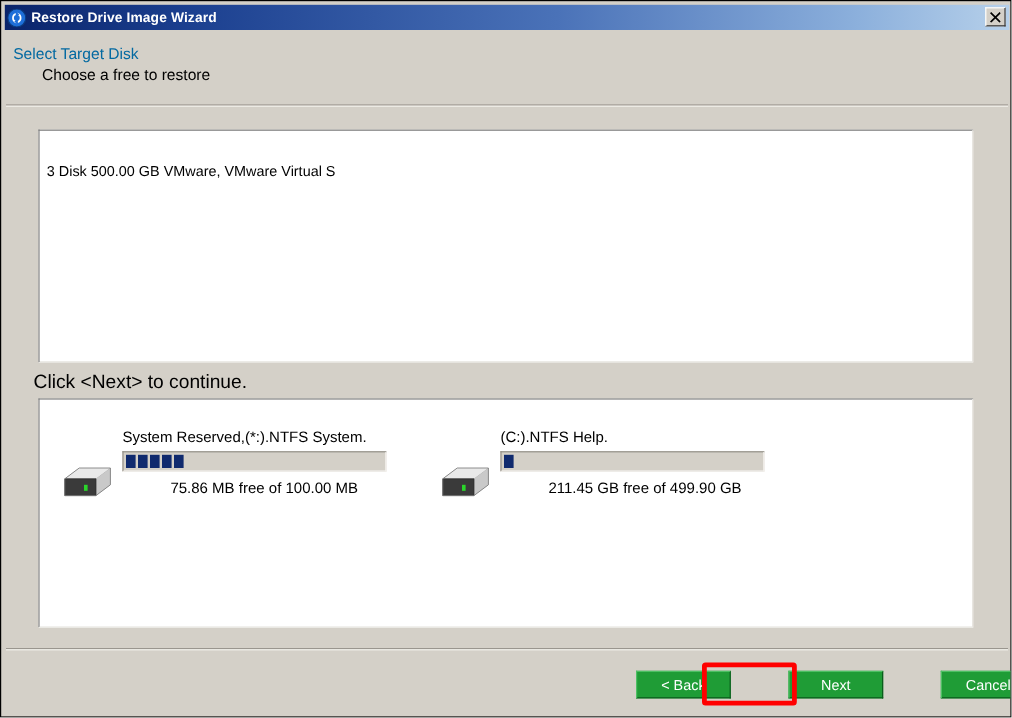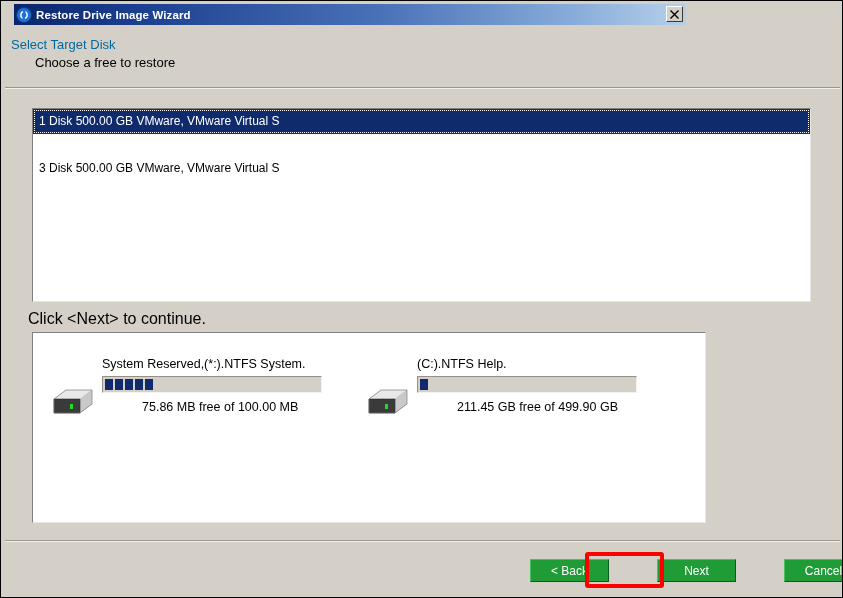--- a/index.html
+++ b/index.html
@@ -18,23 +18,23 @@
     height: 598px;
     box-sizing: border-box;
     background: #d4d0c8;
     border: 1px solid #000000;
     overflow: hidden;
   }
 
   
   #titlebar {
     position: absolute;
-    left: 13px;
+    left: 3px;
     top: 3px;
-    width: 672px;
+    width: 837px;
     height: 21px;
     background: linear-gradient(to right, #0a246a 0%, #1b3f8f 18%, #4a72b8 55%, #8cb0dc 85%, #b6d0ea 100%);
     display: flex;
     align-items: center;
     box-sizing: border-box;
   }
   #title-icon {
     width: 16px;
     height: 16px;
     margin-left: 2px;
@@ -137,21 +137,21 @@
     font-size: 16px;
     color: #000000;
     white-space: nowrap;
   }
 
   
   #partition-panel {
     position: absolute;
     left: 31px;
     top: 331px;
-    width: 674px;
+    width: 779px;
     height: 191px;
     background: #ffffff;
     border-top: 1px solid #808080;
     border-left: 1px solid #808080;
     border-right: 1px solid #e8e6e1;
     border-bottom: 1px solid #e8e6e1;
     box-sizing: border-box;
     text-decoration: underline;
   }
   .partition {
@@ -275,21 +275,20 @@
         <path d="M0.5 0.5 L8.5 8.5 M8.5 0.5 L0.5 8.5" stroke="#000000" stroke-width="1.4"></path>
       </svg>
     </div>
   </div>
 
   <div id="header-title">Select Target Disk</div>
   <div id="header-subtitle">Choose a free to restore</div>
   <div id="header-rule"></div>
 
   <div id="disk-list">
-    <div class="disk-row selected">1 Disk 500.00 GB VMware,  VMware Virtual S</div>
     <div class="disk-row spacer"></div>
     <div class="disk-row spacer"></div>
     <div class="disk-row">3 Disk 500.00 GB VMware,  VMware Virtual S</div>
   </div>
 
   <div id="hint-text">Click &lt;Next&gt; to continue.</div>
 
   <div id="partition-panel">
 
     <div class="partition" id="partition-0">

